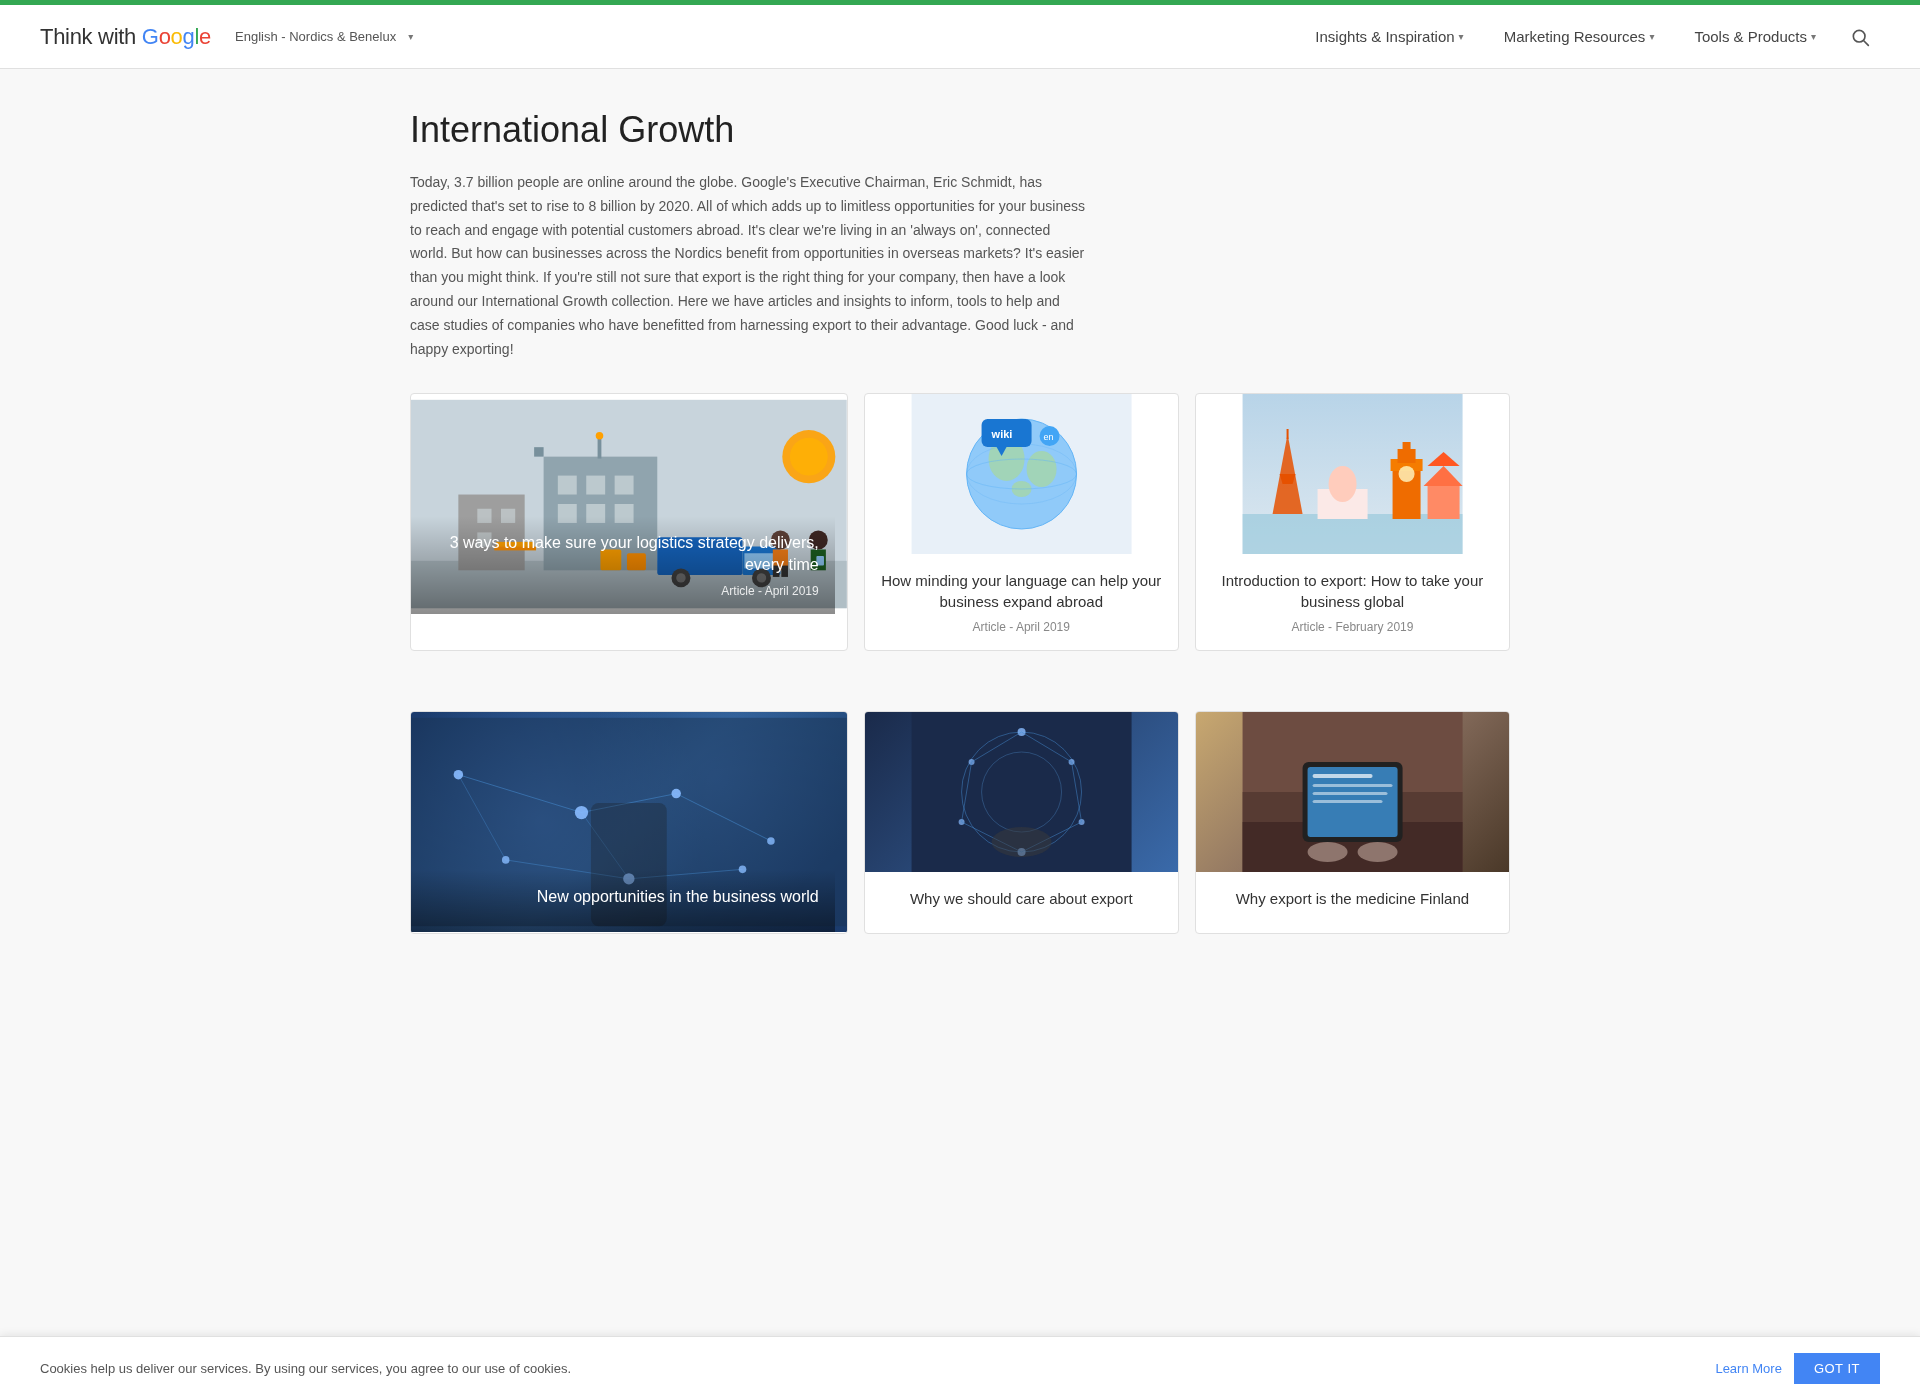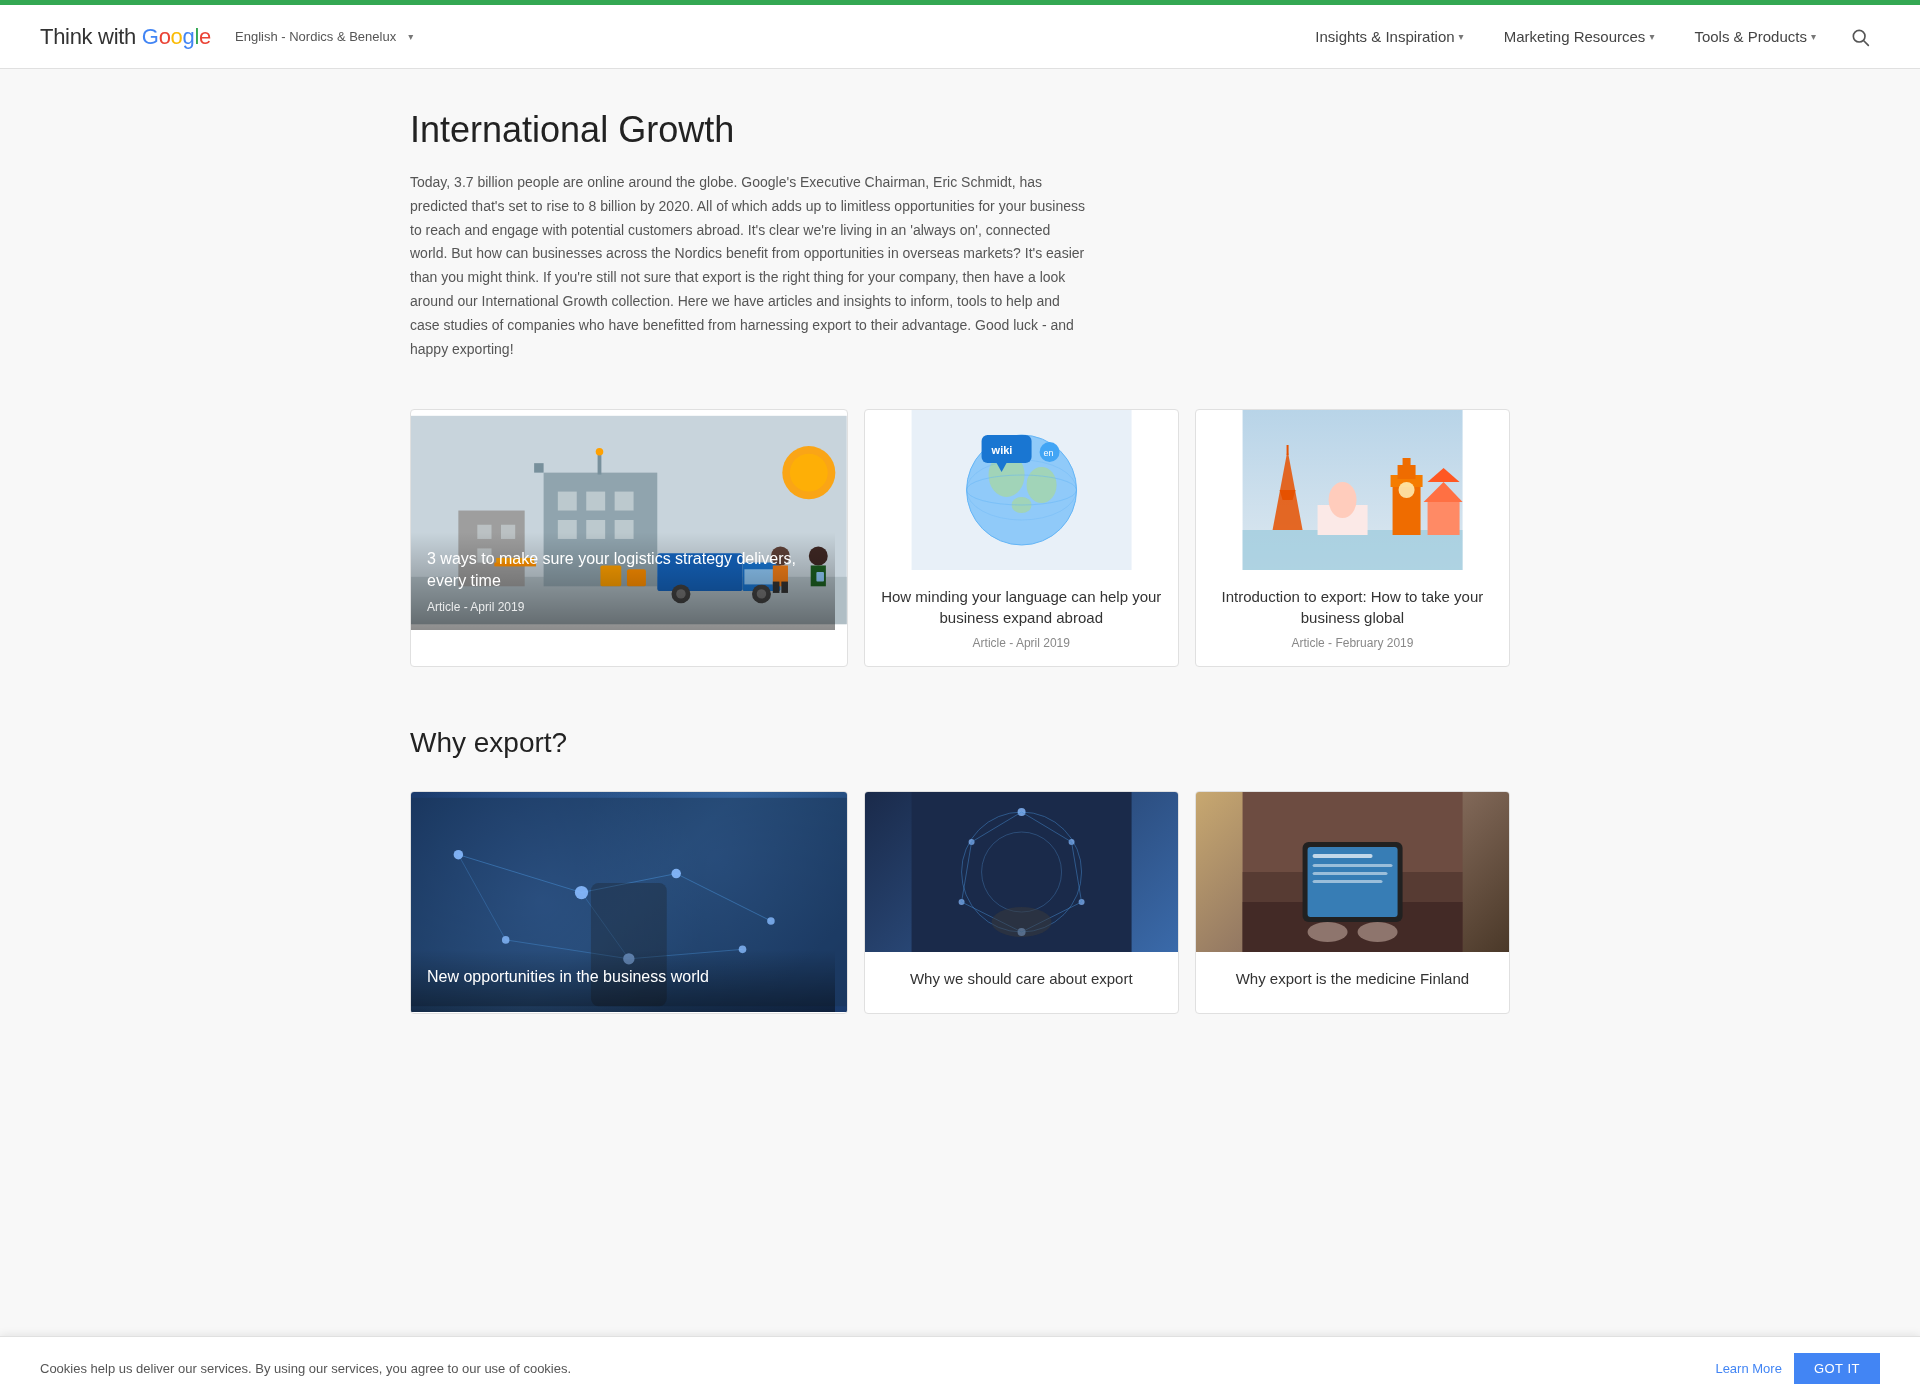--- a/index.html
+++ b/index.html
@@ -76,21 +76,21 @@
     
     .main-content {
       max-width: 1140px;
       margin: 0 auto;
       padding: 40px 20px 80px;
     }
 
     
     .hero-section {
       max-width: 680px;
-      margin-bottom: 48px;
+      margin-bottom: 32px;
     }
     .hero-title {
       font-size: 36px;
       font-weight: 400;
       color: #222;
       margin-bottom: 20px;
     }
     .hero-text {
       font-size: 14px;
       line-height: 1.7;
@@ -119,20 +119,21 @@
     }
     .card-image-large { height: 220px; }
     .card-image-small { height: 160px; }
     .card-overlay-text {
       position: absolute;
       bottom: 0;
       left: 0;
       right: 12px;
       padding: 16px;
       background: linear-gradient(transparent, rgba(0,0,0,0.45));
+      text-align: right;
     }
     .card-overlay-title {
       font-size: 16px;
       font-weight: 500;
       color: #fff;
       line-height: 1.4;
       margin-bottom: 8px;
     }
     .card-overlay-meta {
       font-size: 12px;
@@ -415,21 +416,20 @@
         <div class="card-body">
           <div class="card-title">Introduction to export: How to take your business global</div>
           <div class="card-meta">Article - February 2019</div>
         </div>
       </div>
 
     </div>
   </section>
 
   <section class="why-section">
-    <h2 class="section-title">Why export?</h2>
     <div class="why-grid">
 
       <div class="card">
         <div class="dark-card-image">
           <div class="network-dots"></div>
           <svg width="100%" height="100%" viewBox="0 0 460 220" xmlns="http://www.w3.org/2000/svg" style="position:absolute;top:0;left:0;">
 
             <rect width="460" height="220" fill="#1a3354" opacity="0.5"></rect>
 
             <line x1="50" y1="60" x2="180" y2="100" stroke="#4488cc" stroke-width="1" opacity="0.6"></line>

